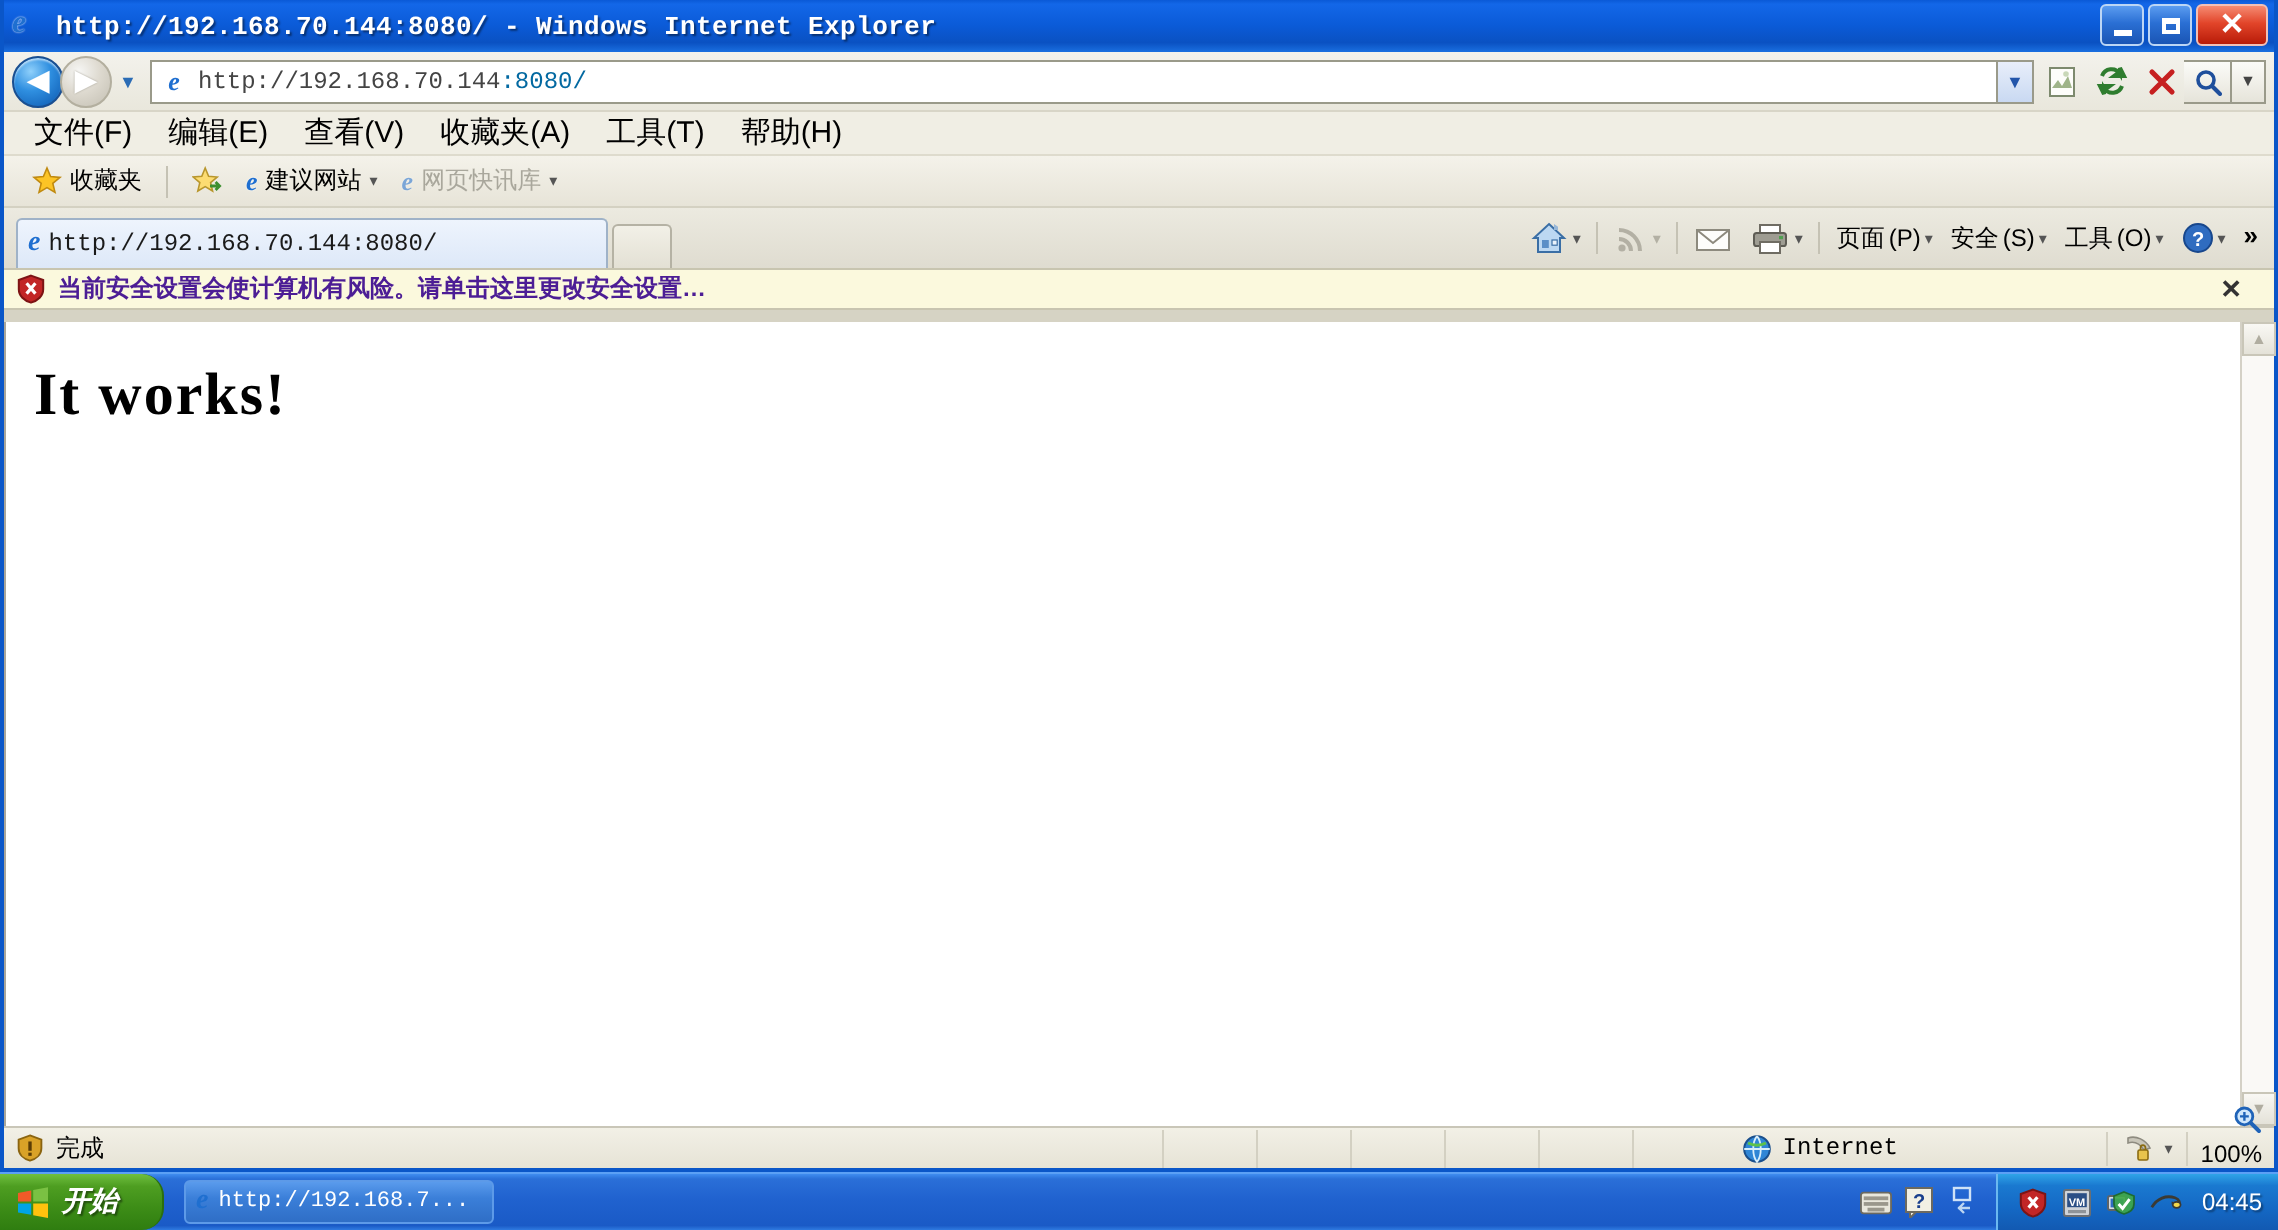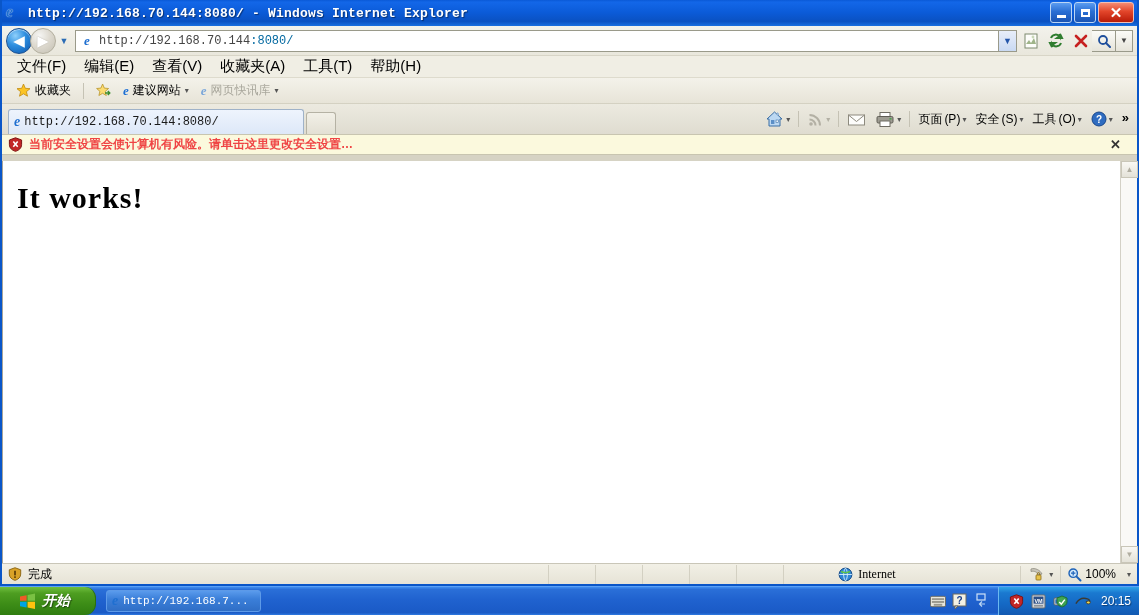--- a/index.html
+++ b/index.html
@@ -224,21 +224,21 @@
   
   #infobar {
     height: 21px;
     background: #fbf9dd;
     border-top: 1px solid #c8c5b0;
     border-bottom: 1px solid #c8c5b0;
     display: flex; align-items: center;
     padding: 0 6px;
   }
   #infobar-text {
-    font-size: 12px; color: #ef4444; font-weight: bold; margin-left: 6px;
+    font-size: 12px; color: #4c1d95; font-weight: bold; margin-left: 6px;
     white-space: nowrap;
   }
   #infobar-close {
     margin-left: auto; font-size: 13px; font-weight: bold;
     color: #333; padding: 0 10px;
   }
 
   
   #content {
     position: absolute;
@@ -282,36 +282,36 @@
     background: linear-gradient(180deg,#f2f0e6 0%,#e6e3d6 100%);
     border-top: 1px solid #c9c6b8;
     display: flex; align-items: center;
     font-size: 12px;
   }
   #status-text { margin-left: 6px; }
   .statseg { width: 1px; height: 17px; background: #d3d0c2; }
   #status-grips { display: flex; margin-left: auto; }
   .grip-cell { width: 47px; height: 19px; border-left: 1px solid #d3d0c2; }
   #zone { display: flex; align-items: center; gap: 5px; padding: 0 8px; width: 190px; }
-  #zoomarea { display: flex; align-items: center; gap: 3px; padding: 0 6px; }
+  #zoomarea { display: flex; align-items: flex-end; gap: 3px; padding: 0 6px; flex-direction: column; }
 
   
   #taskbar {
     position: absolute; left: 0; bottom: 0;
     width: 1139px; height: 29px;
     background: linear-gradient(180deg,#3f8df0 0%,#2a6fd8 9%,#2062cf 45%,#1a5ac6 92%,#2f7ae0 100%);
     display: flex; align-items: center;
     border-top: 1px solid #5ba0f5;
   }
   #startbtn {
-    width: 96px; height: 28px;
+    width: 82px; height: 28px;
     background: linear-gradient(180deg,#6fbf3f 0%,#4e9e21 22%,#3d8d17 60%,#2f7d10 100%);
     border-radius: 0 11px 11px 0;
     display: flex; align-items: center; gap: 5px;
-    padding-left: 18px;
+    padding-left: 7px;
     border-right: 1px solid #2b6f0d;
   }
   #start-label {
     color: #fff; font-weight: bold; font-style: italic;
     font-size: 14px; text-shadow: 1px 1px 1px rgba(0,0,0,.45);
   }
   #tasklist { display: flex; align-items: center; margin-left: 10px; }
   .taskitem {
     height: 22px; width: 155px;
     background: linear-gradient(180deg,#5a9bec 0%,#3b7fd9 40%,#2f6ec6 100%);
@@ -559,21 +559,21 @@
       <div class="grip-cell"></div>
       <div class="grip-cell"></div>
       <div class="grip-cell"></div>
     </div>
     <div id="zone">
       <svg width="15" height="15" viewBox="0 0 15 15">
         <circle cx="7.5" cy="7.5" r="6.4" fill="#2f86d6" stroke="#1a4f8c"></circle>
         <path d="M1.1 7.5 H13.9 M7.5 1.1 C10 4 10 11 7.5 13.9 C5 11 5 4 7.5 1.1" fill="none" stroke="#d8eefb" stroke-width="0.9"></path>
         <path d="M3 4.5 C6 6 9 6 12 4.5" fill="none" stroke="#5dc24a" stroke-width="1.4"></path>
       </svg>
-      <span style="font-family:Liberation Serif, serif;">Internet</span>
+      <span style="font-family:Liberation Mono, monospace;">Internet</span>
     </div>
     <div class="statseg"></div>
     <div style="display:flex;align-items:center;gap:4px;padding:0 7px;">
       <svg width="17" height="15" viewBox="0 0 17 15">
         <path d="M3 2 C7 0.5 12 3 14 7 L11 8 C9 5 6 3.5 3 4.5 Z" fill="#c9c6ba" stroke="#8e8b80" stroke-width="0.8"></path>
         <rect x="8" y="8" width="5" height="5" rx="0.8" fill="#e8c34c" stroke="#8a6b12" stroke-width="0.8"></rect>
         <path d="M9.3 8 V6.8 A1.2 1.2 0 0 1 11.7 6.8 V8" fill="none" stroke="#8a6b12" stroke-width="0.9"></path>
       </svg>
       <span class="caret">▾</span>
     </div>
@@ -652,16 +652,16 @@
           <path d="M9 2 L14 4 L14 8 C14 10.5 11.8 12.2 9 13 C6.2 12.2 4 10.5 4 8 L4 4 Z" fill="#3fa84a" stroke="#1d6b26" stroke-width="0.9" opacity="0.92"></path>
           <path d="M6.3 8 L8.3 10.2 L11.8 5.6" fill="none" stroke="#fff" stroke-width="1.5"></path>
         </svg>
       </span>
       <span class="trayicon">
         <svg width="18" height="14" viewBox="0 0 18 14">
           <path d="M1 10 C4 5 9 3 14 4.6 C16.5 5.4 17.3 7.6 15.6 8.6 C14 9.6 12.6 8.4 13 7" fill="none" stroke="#3b3a34" stroke-width="1.6"></path>
           <ellipse cx="15" cy="8.6" rx="2.2" ry="1.7" fill="#f2d84c" stroke="#3b3a34" stroke-width="1"></ellipse>
         </svg>
       </span>
-      <span id="clock">20:15</span>
+      <span id="clock">04:45</span>
     </div>
   </div>
 </div>
 
 </body></html>

